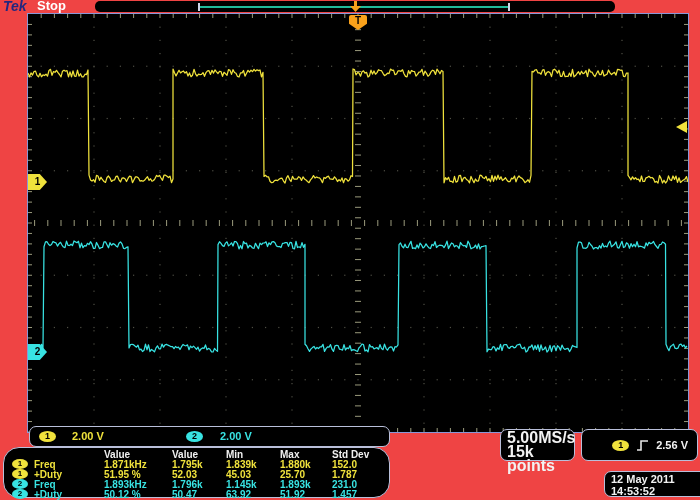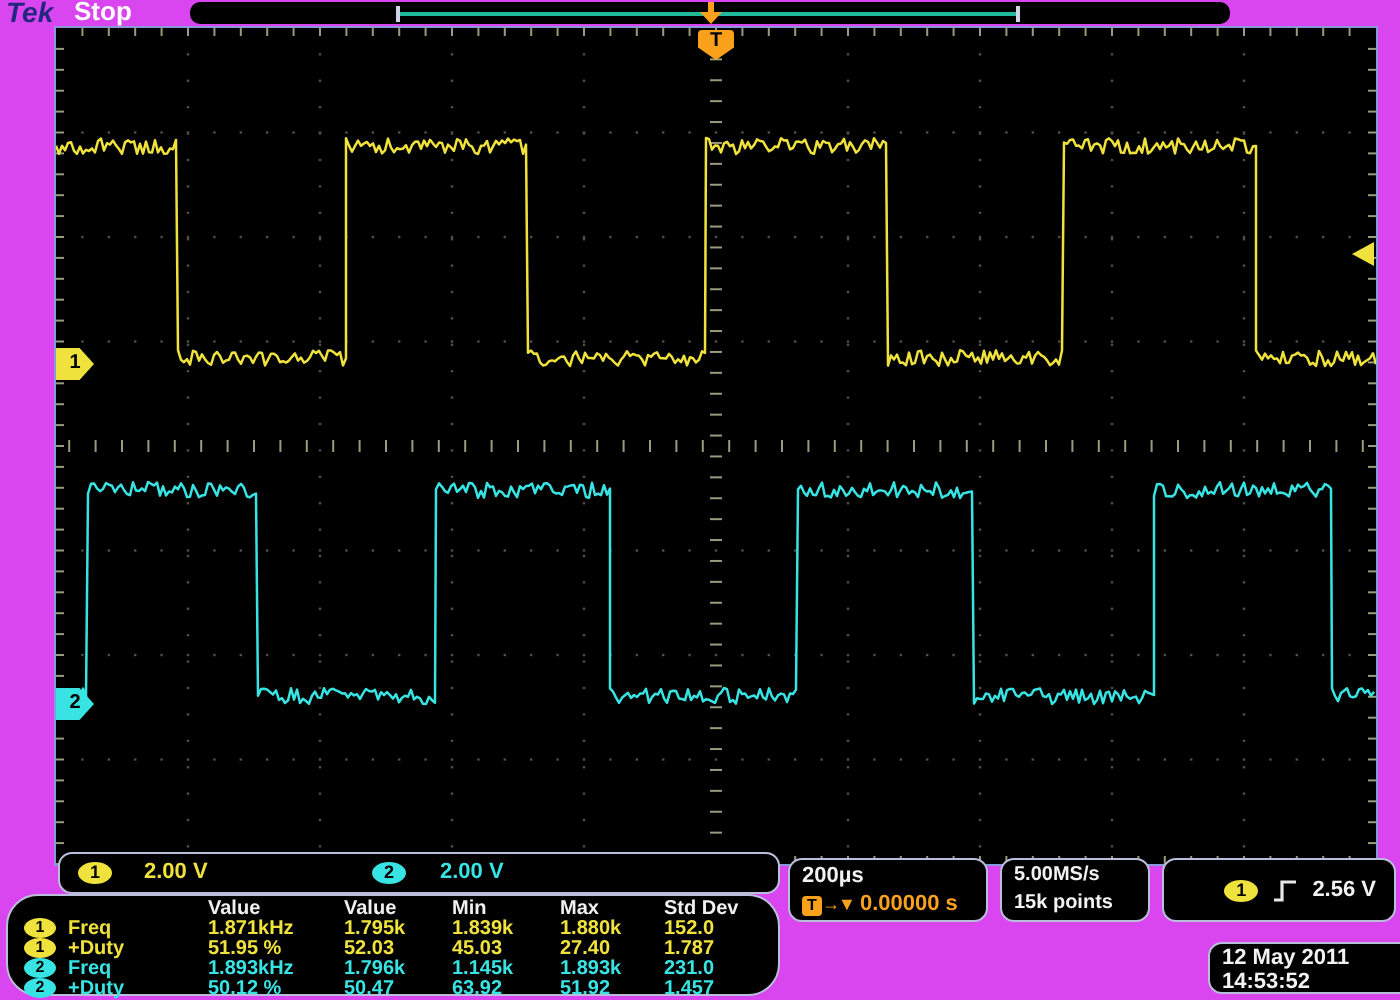--- a/index.html
+++ b/index.html
@@ -1,19 +1,19 @@
 <!DOCTYPE html>
 <html><head>
 <meta charset="utf-8">
 <style>
   * { margin:0; padding:0; box-sizing:border-box; }
   body { width:700px; height:500px; }
   .screen {
     position:relative; width:700px; height:500px;
-    background:#d946ef; overflow:hidden;
+    background:#ef4444; overflow:hidden;
     font-family:"Liberation Sans", sans-serif; font-weight:bold;
   }
   
   .tek-logo { position:absolute; left:3px; top:-2px; font-size:14px; font-style:italic; color:#23277f; }
   .status-text { position:absolute; left:37px; top:-2px; font-size:13px; color:#ffffff; }
   .recordview { position:absolute; left:95px; top:1px; width:520px; height:11px; background:#000; border-radius:5px; }
   .rv-line { position:absolute; left:105px; top:5px; width:308px; height:2px; background:#21b99b; }
   .rv-bracket { position:absolute; top:2px; width:2px; height:8px; background:#cfd4e8; }
   .rv-bracket.left { left:103px; } .rv-bracket.right { left:413px; }
   .rv-trig-stem { position:absolute; left:259px; top:0; width:3px; height:6px; background:#f9a11b; }
@@ -46,21 +46,21 @@
   .meas { left:3px; top:447px; width:387px; height:51px; border-radius:16px; }
   .meas-grid { display:grid; grid-template-columns:30px 70px 68px 54px 54px 52px 59px;
                grid-auto-rows:10px; align-items:center; padding-top:1px; font-size:10px; }
   .meas-grid .hdr { color:#f0f0f0; }
   .meas-grid .badge { width:16px; height:10px; font-size:8px; line-height:10px; margin-left:8px; }
   .timebox { left:394px; top:429px; width:100px; height:32px; padding:1px 0 0 6px; font-size:11px; line-height:14px; }
   .timebox .l2 { color:#f9a11b; font-size:11px; }
   .tf-icon { display:inline-block; width:10px; height:10px; background:#f9a11b; color:#000;
              border-radius:2px; font-size:8px; line-height:10px; text-align:center; }
   .arr-icons { font-size:9px; letter-spacing:-1px; }
-  .ratebox { left:500px; top:429px; width:75px; height:32px; padding:1px 0 0 6px; font-size:10px; line-height:14px; }
+  .ratebox { left:500px; top:429px; width:75px; height:32px; padding:1px 0 0 6px; font-size:16px; line-height:14px; }
   .trigbox { left:581px; top:429px; width:117px; height:32px; display:flex; align-items:center;
              justify-content:flex-end; gap:7px; padding-right:9px; font-size:11px; }
   .datebox { left:604px; top:471px; width:112px; height:26px; font-size:11px; line-height:12px; padding:1px 0 0 6px; }
 </style>
 </head>
 <body>
 
 <div class="screen">
 
   <span class="tek-logo">Tek</span>
@@ -921,46 +921,39 @@
         <span class="ytext">1.871kHz</span>
         <span class="ytext">1.795k</span>
         <span class="ytext">1.839k</span>
         <span class="ytext">1.880k</span>
         <span class="ytext">152.0</span>
         <span class="badge y">1</span>
         <span class="ytext">+Duty</span>
         <span class="ytext">51.95 %</span>
         <span class="ytext">52.03</span>
         <span class="ytext">45.03</span>
-        <span class="ytext">27.40</span>
+        <span class="ytext">25.70</span>
         <span class="ytext">1.787</span>
         <span class="badge c">2</span>
         <span class="ctext">Freq</span>
         <span class="ctext">1.893kHz</span>
         <span class="ctext">1.796k</span>
         <span class="ctext">1.145k</span>
         <span class="ctext">1.893k</span>
         <span class="ctext">231.0</span>
         <span class="badge c">2</span>
         <span class="ctext">+Duty</span>
         <span class="ctext">50.12 %</span>
         <span class="ctext">50.47</span>
         <span class="ctext">63.92</span>
         <span class="ctext">51.92</span>
         <span class="ctext">1.457</span>
       </div>
   </div>
 
-  <div class="box timebox">
-    <div>200µs</div>
-    <div class="l2">
-      <span class="tf-icon">T</span><span class="arr-icons">→▼</span>
-      <span>0.00000 s</span>
-    </div>
-  </div>
 
   <div class="box ratebox">
     <div>5.00MS/s</div>
     <div>15k points</div>
   </div>
 
   <div class="box trigbox">
     <span class="badge y">1</span>
     <svg width="13" height="13" viewBox="0 0 13 13">
       <polyline points="1,11 5,11 5,2 12,2" fill="none" stroke="#e6e6e6" stroke-width="1.6"></polyline>

